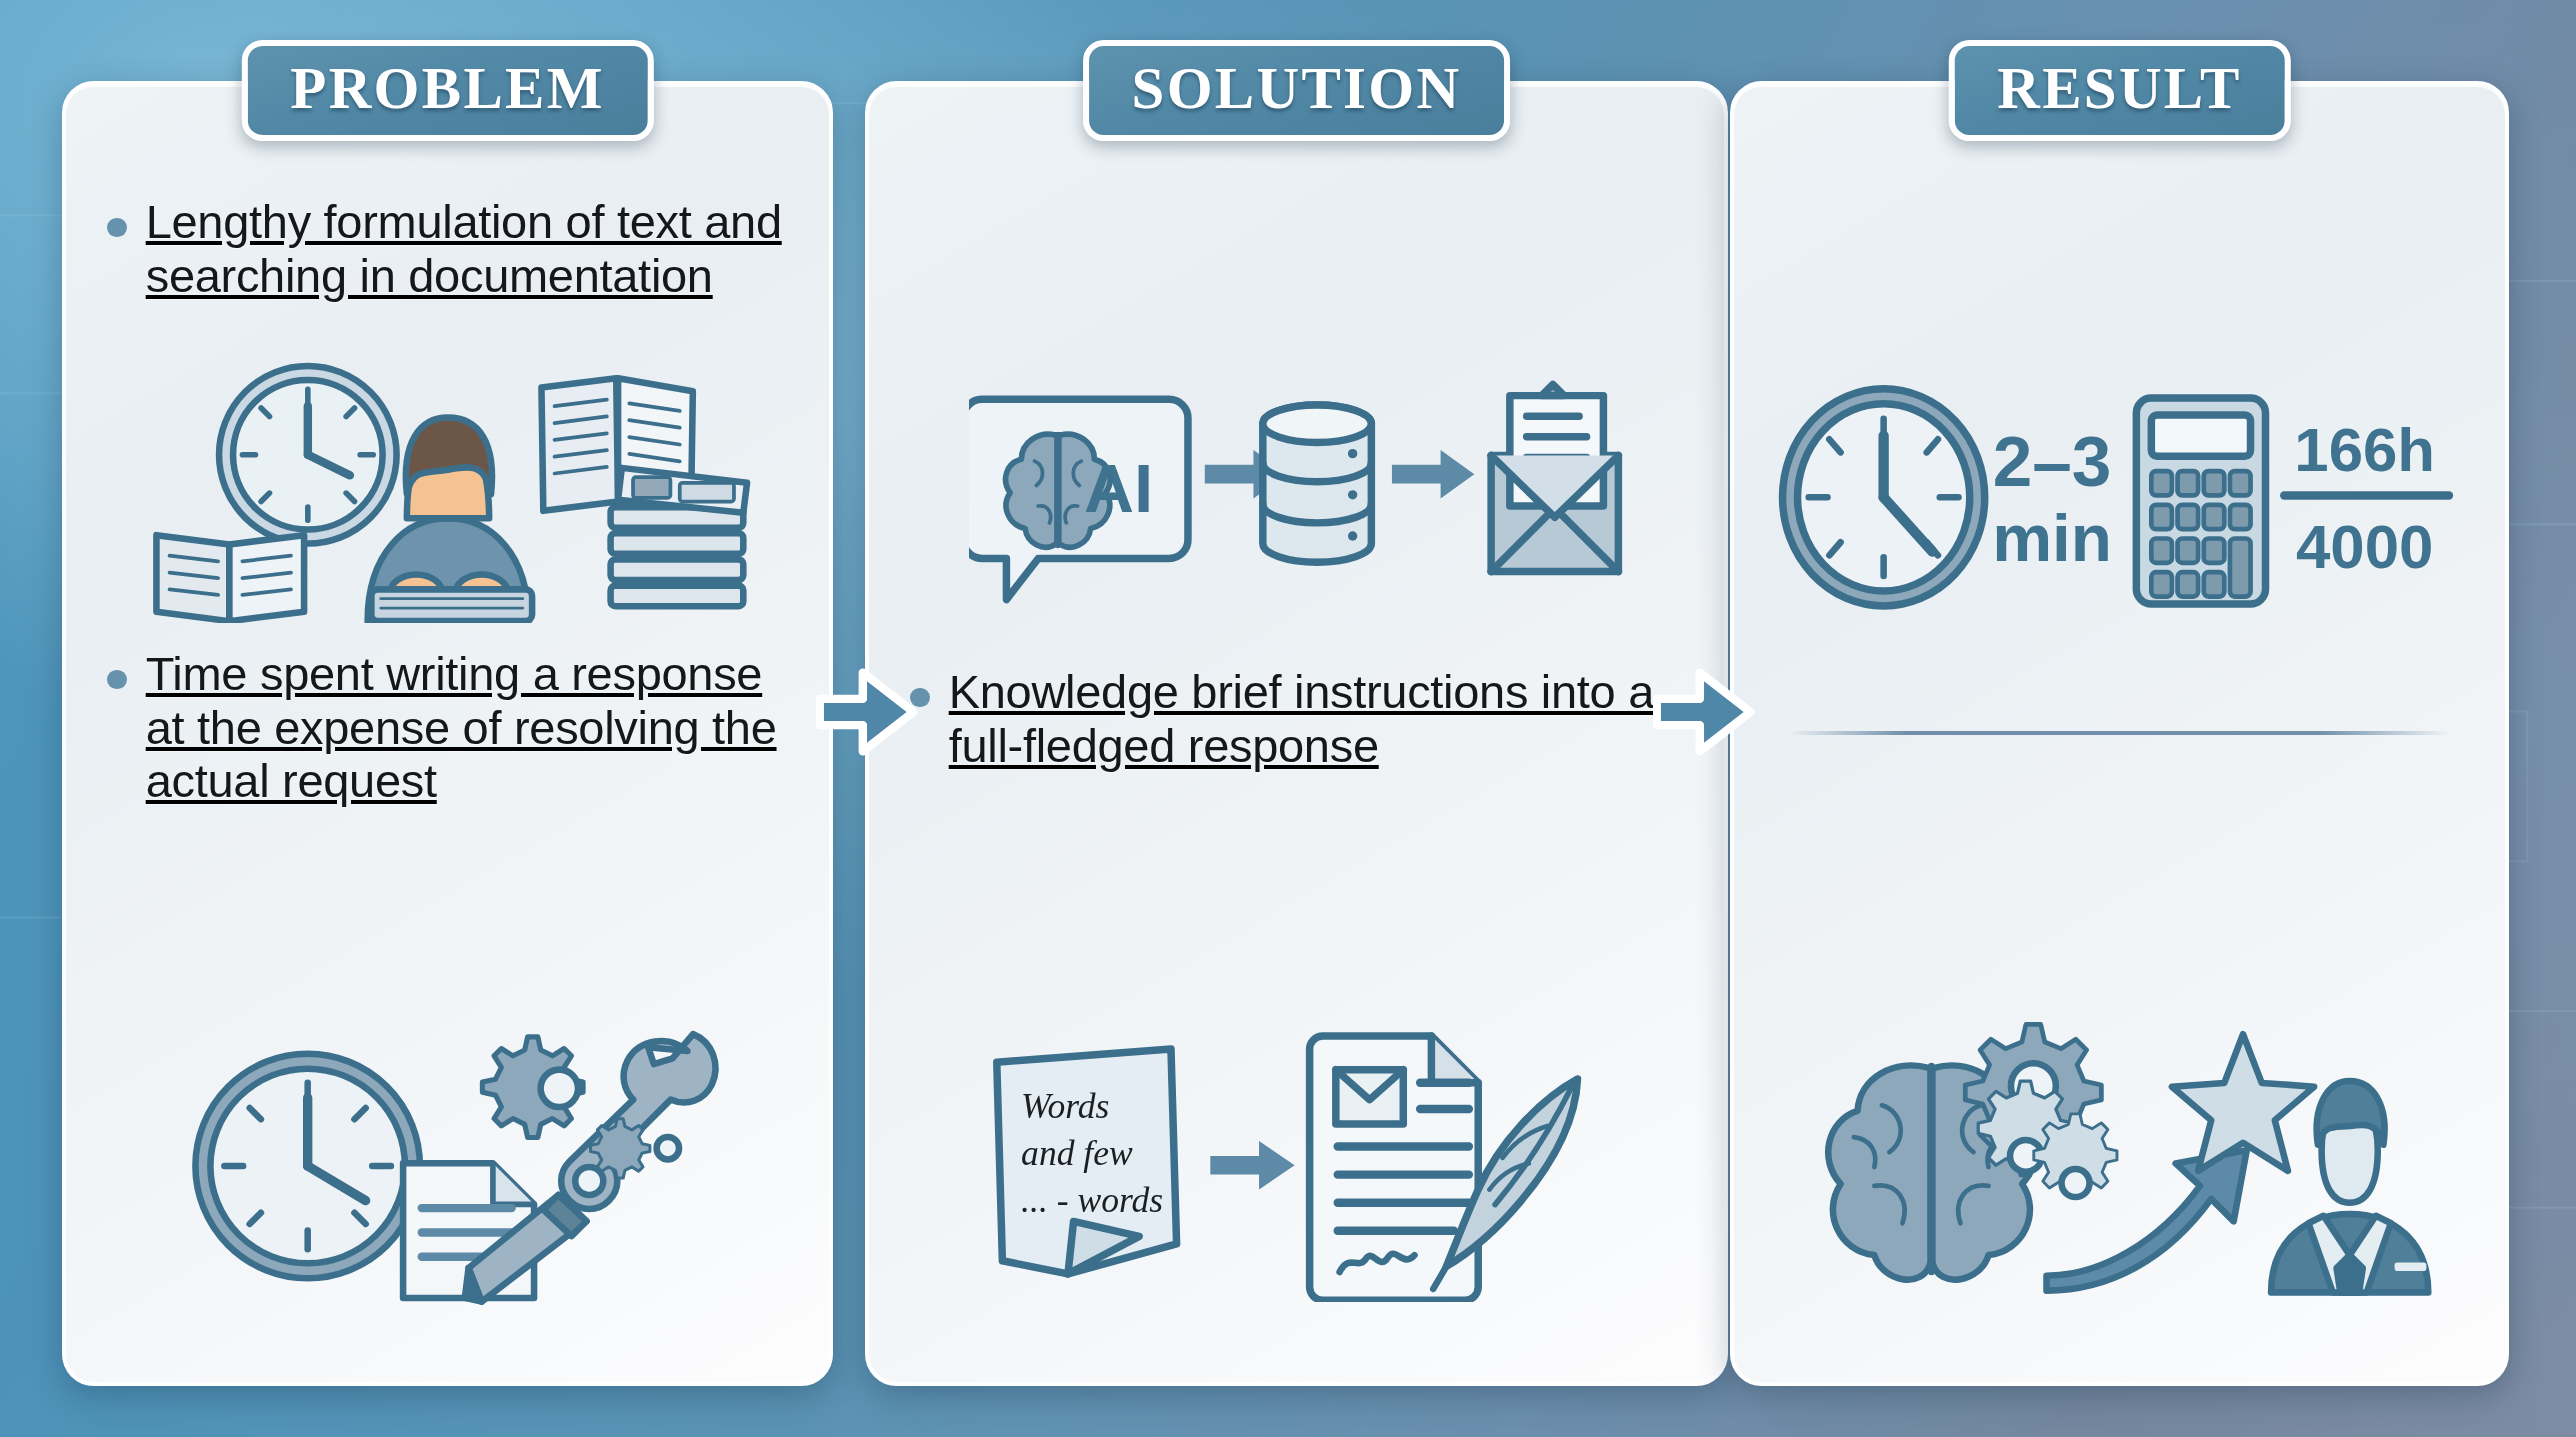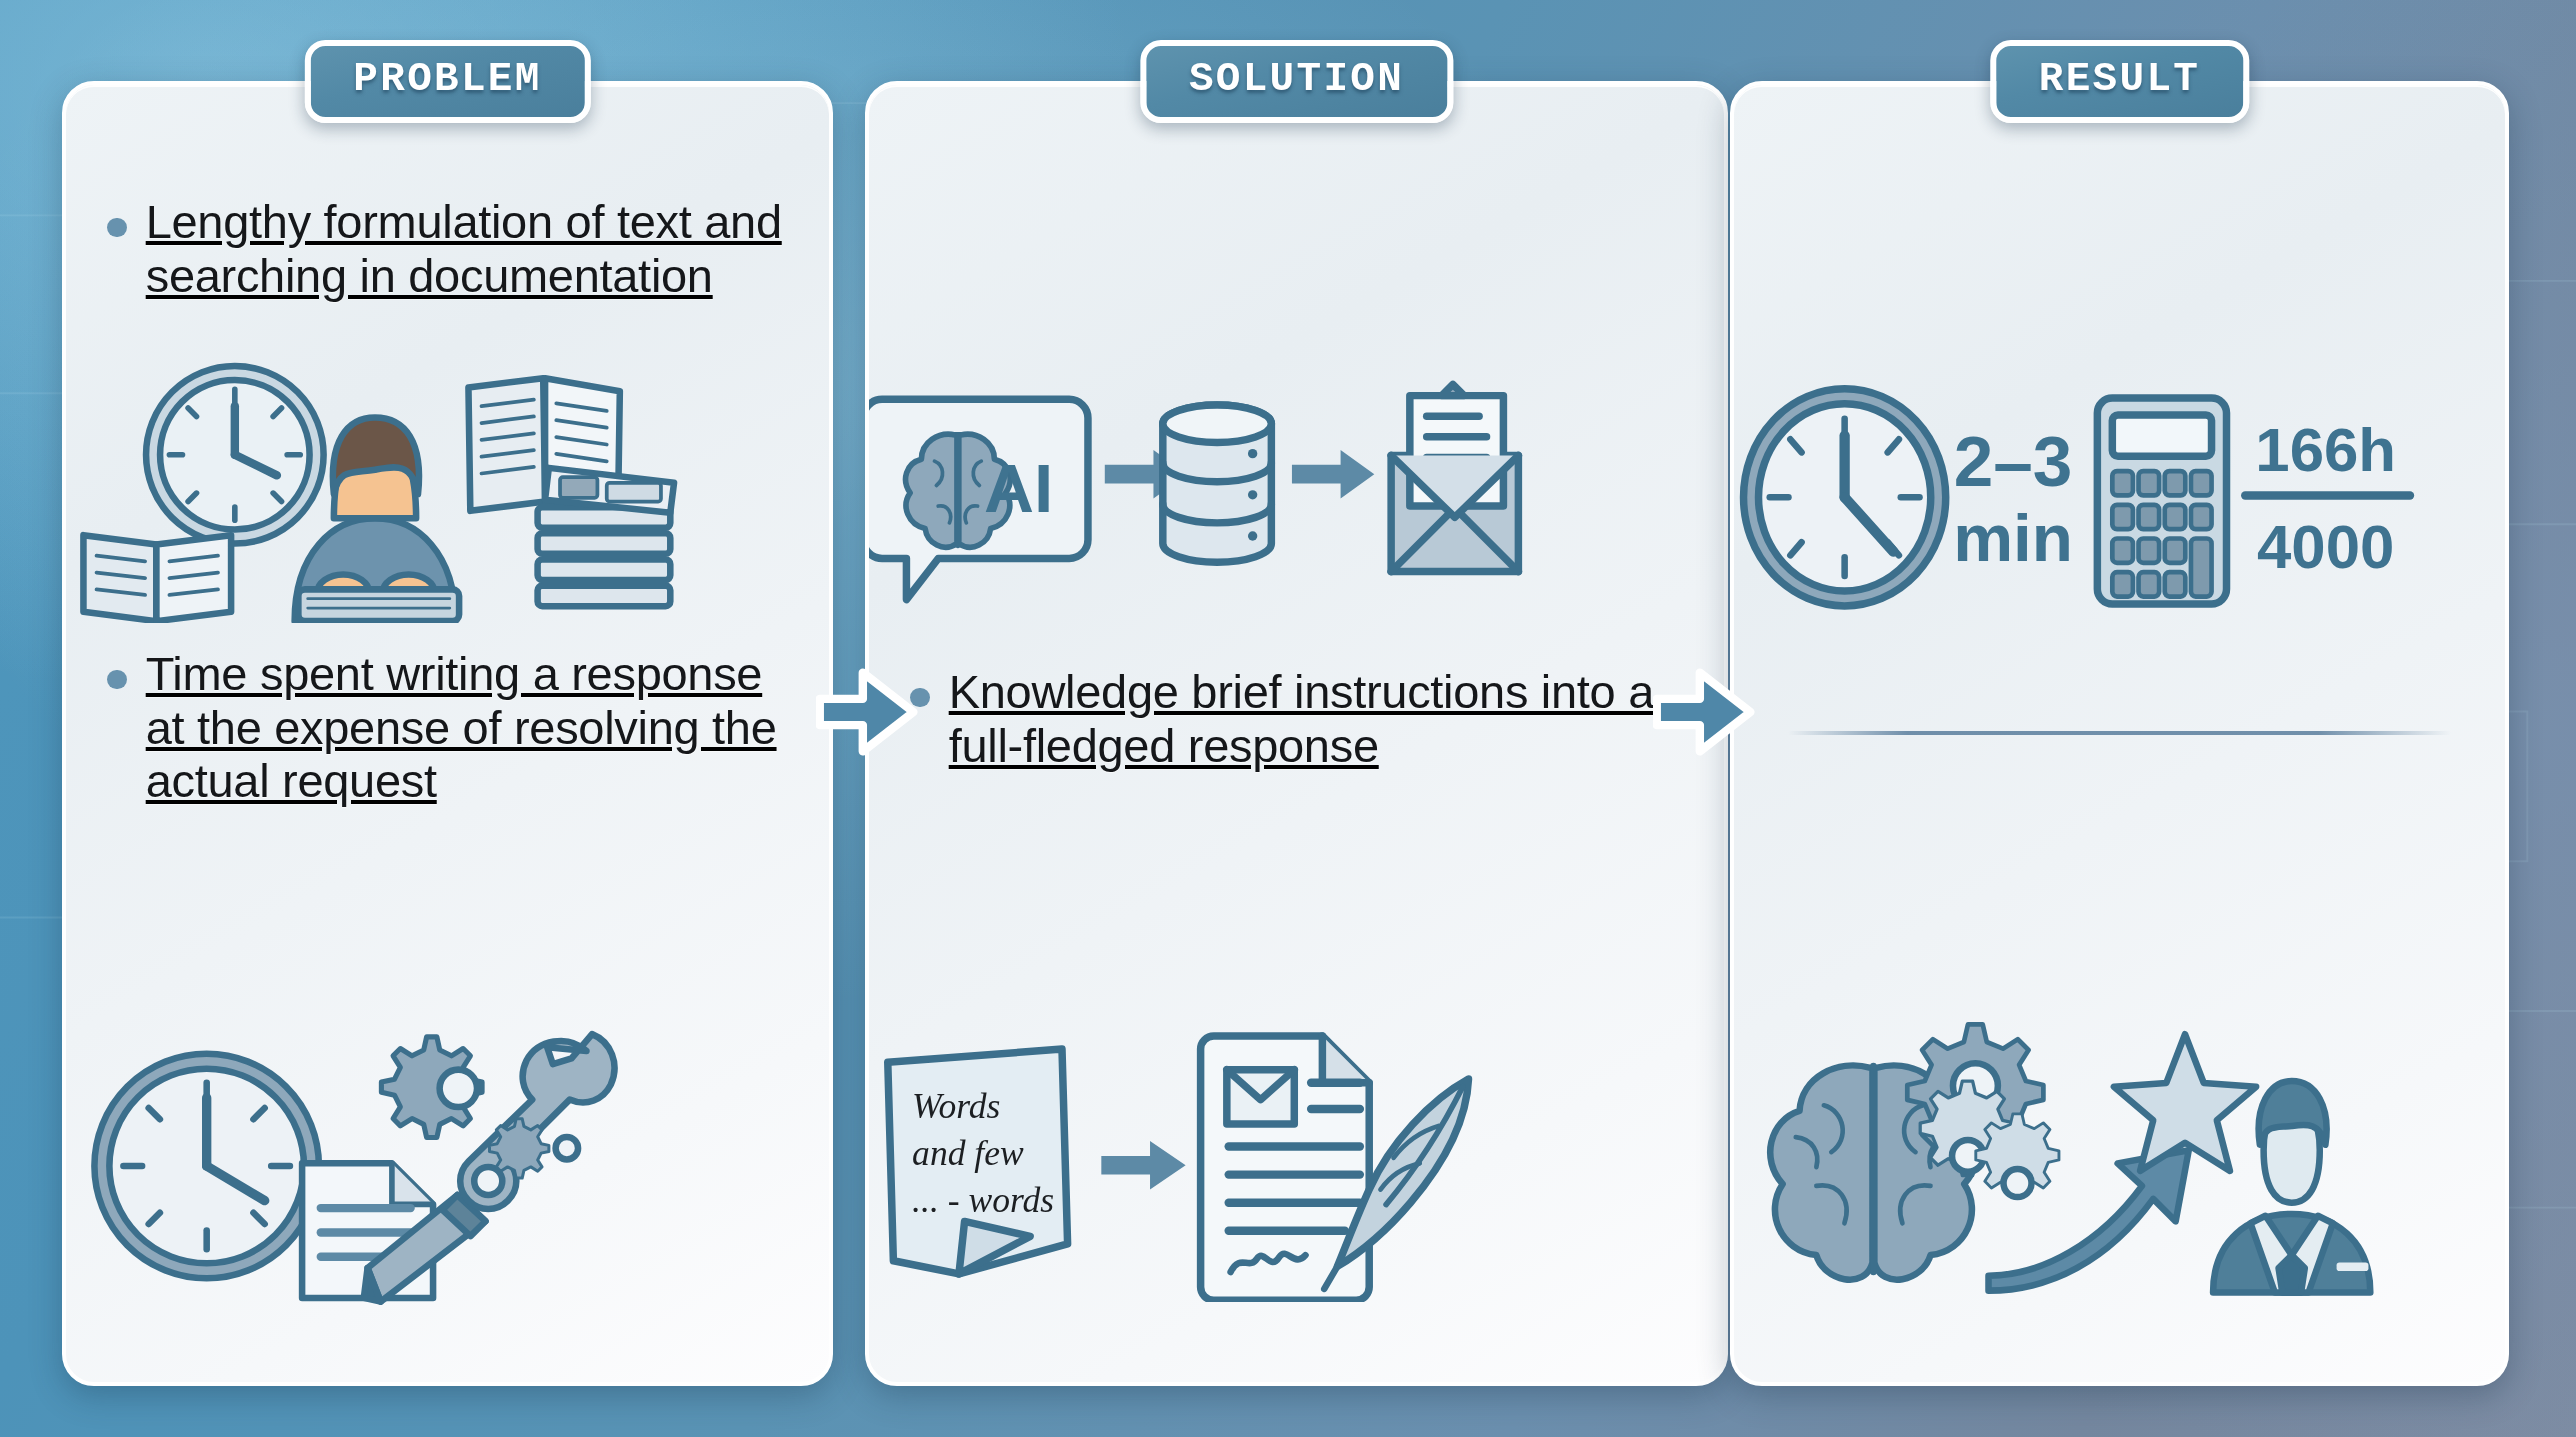--- a/index.html
+++ b/index.html
@@ -40,42 +40,42 @@
     position:absolute;top:-45px;left:50%;transform:translateX(-50%);
     background:linear-gradient(165deg,#5e93ae 0%,#5289a6 40%,#4a7f9c 100%);
     border:6.6px solid #ffffff;
     border-radius:20.6px;
     padding:13px 43px 17px 43px;
     box-shadow:0 5.6px 15px rgba(20,45,70,.30);
     white-space:nowrap;
   }
   .panel-header span{
     display:block;
-    font-size:41px;font-weight:700;letter-spacing:2.3px;
+    font-size:59px;font-weight:700;letter-spacing:2.3px;
     color:#ffffff;
-    font-family:Liberation Mono, monospace;
+    font-family:Liberation Serif, serif;
     text-shadow:0 2.8px 3.7px rgba(25,60,85,.55);
     line-height:1.0;
   }
 
   .bullet-block{position:absolute;left:41px;right:32px;text-decoration:underline;}
   .bullet{display:flex;align-items:flex-start;}
   .dot{
     flex:0 0 auto;width:19.7px;height:19.7px;border-radius:50%;
     background:#6792ae;margin-top:22.5px;margin-right:19px;
   }
   .btext{
     font-family:"Liberation Sans Narrow","Liberation Sans",sans-serif;
     font-size:47px;line-height:1.14;color:#15171a;
     font-stretch:condensed;
     letter-spacing:-0.3px;
     text-shadow:0 0.9px 0 rgba(255,255,255,.6);
   }
 
-  .icon-area{position:absolute;left:0;right:0;display:flex;align-items:center;justify-content:flex-start;}
+  .icon-area{position:absolute;left:0;right:0;display:flex;align-items:center;justify-content:center;}
   .divider{
     position:absolute;left:54px;right:54px;height:3.7px;
     background:linear-gradient(90deg,rgba(90,130,160,0) 0%,rgba(70,110,145,.75) 18%,rgba(70,110,145,.75) 80%,rgba(90,130,160,0) 100%);
     border-radius:1.9px;
   }
 
   .conn-arrow{position:absolute;top:665px;}
   #arrow-1{left:816px;}
   #arrow-2{left:1653px;}
 

